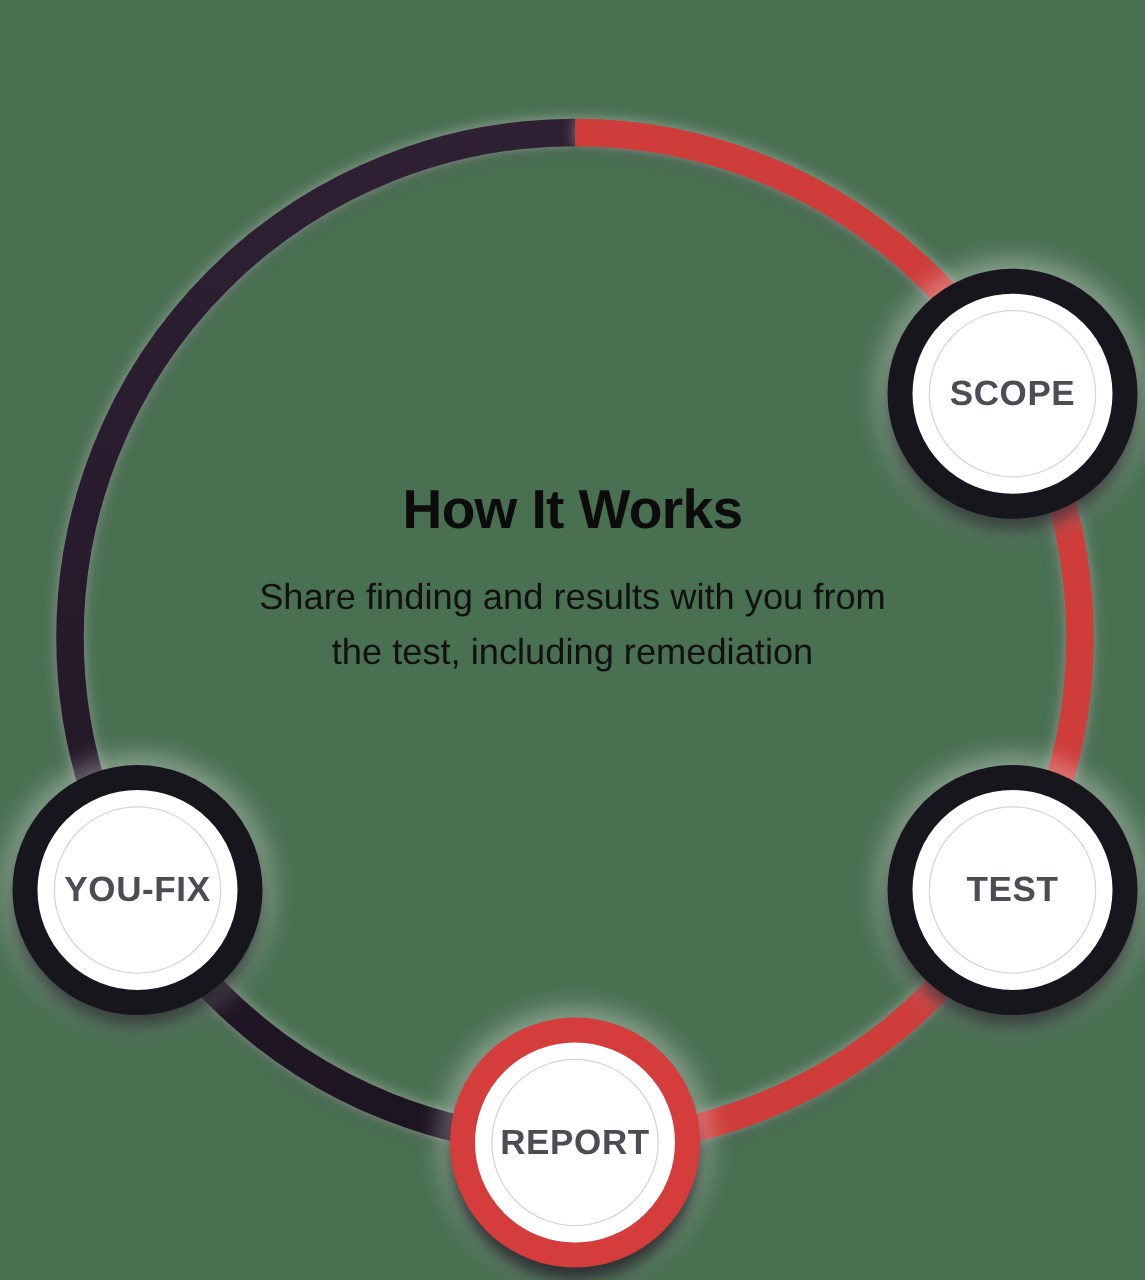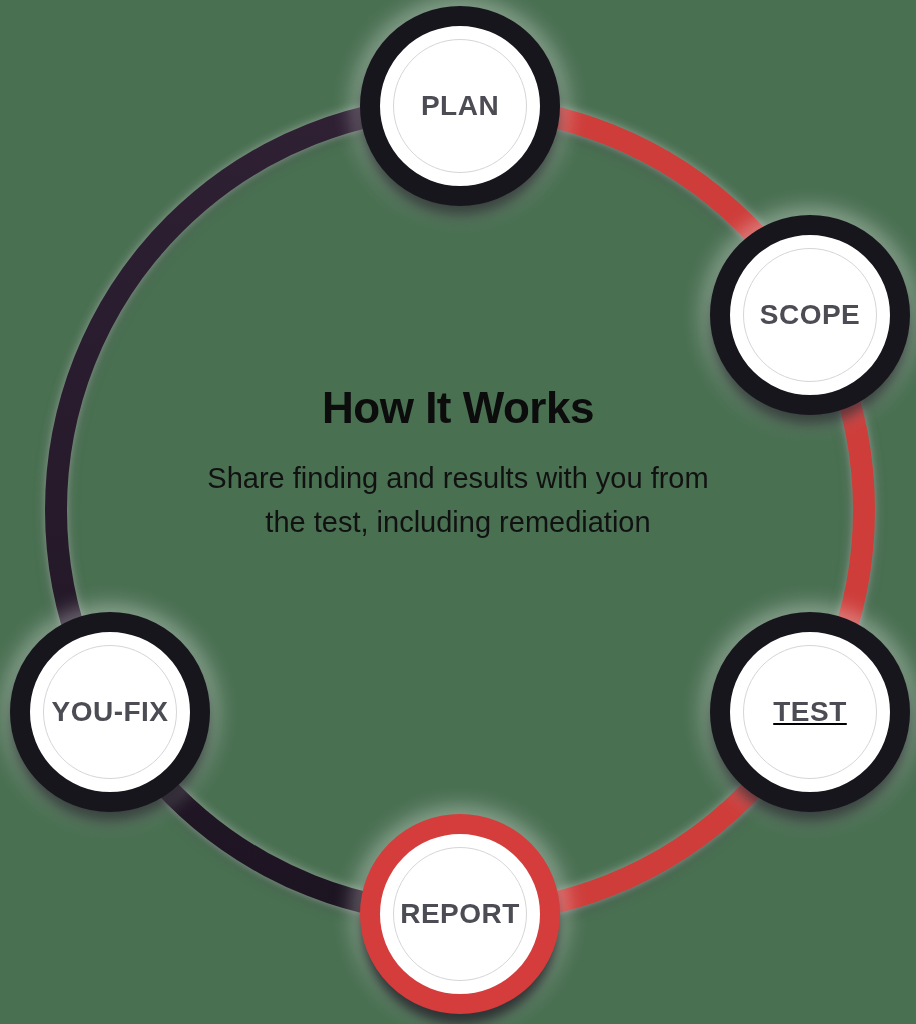--- a/index.html
+++ b/index.html
@@ -73,21 +73,21 @@
   }
   .node-label {
     position: relative;
     font-size: 28px;
     font-weight: 700;
     letter-spacing: 0.5px;
     color: var(--c-node-label);
   }
   .node-plan    { left: 360px; top: 6px;   }
   .node-scope   { left: 710px; top: 215px; }
-  .node-test    { left: 710px; top: 612px; text-decoration: underline; }
+  .node-test    { left: 710px; top: 612px; }
   .node-report  { left: 360px; top: 814px; }
   .node-youfix  { left: 10px;  top: 612px; }
   .node-retest  { left: 10px;  top: 208px; }
 
   .center-text {
     position: absolute;
     left: 50%;
     top: 382px;
     transform: translateX(-50%);
     width: 660px;
@@ -125,24 +125,20 @@
     <path class="arc arc-red" d="M 460 106 A 404 404 0 0 1 460 914"></path>
   </svg>
 
   <div class="center-text">
     <h1>How It Works</h1>
     <p><span>Share finding and results with you from</span><br>
       <span>the test, including remediation</span><br>
       </p>
   </div>
 
-  <div class="node node-plan">
-    <span class="inner-ring"></span>
-    <span class="node-label">PLAN</span>
-  </div>
 
   <div class="node node-scope">
     <span class="inner-ring"></span>
     <span class="node-label">SCOPE</span>
   </div>
 
   <div class="node node-test">
     <span class="inner-ring"></span>
     <span class="node-label">TEST</span>
   </div>

